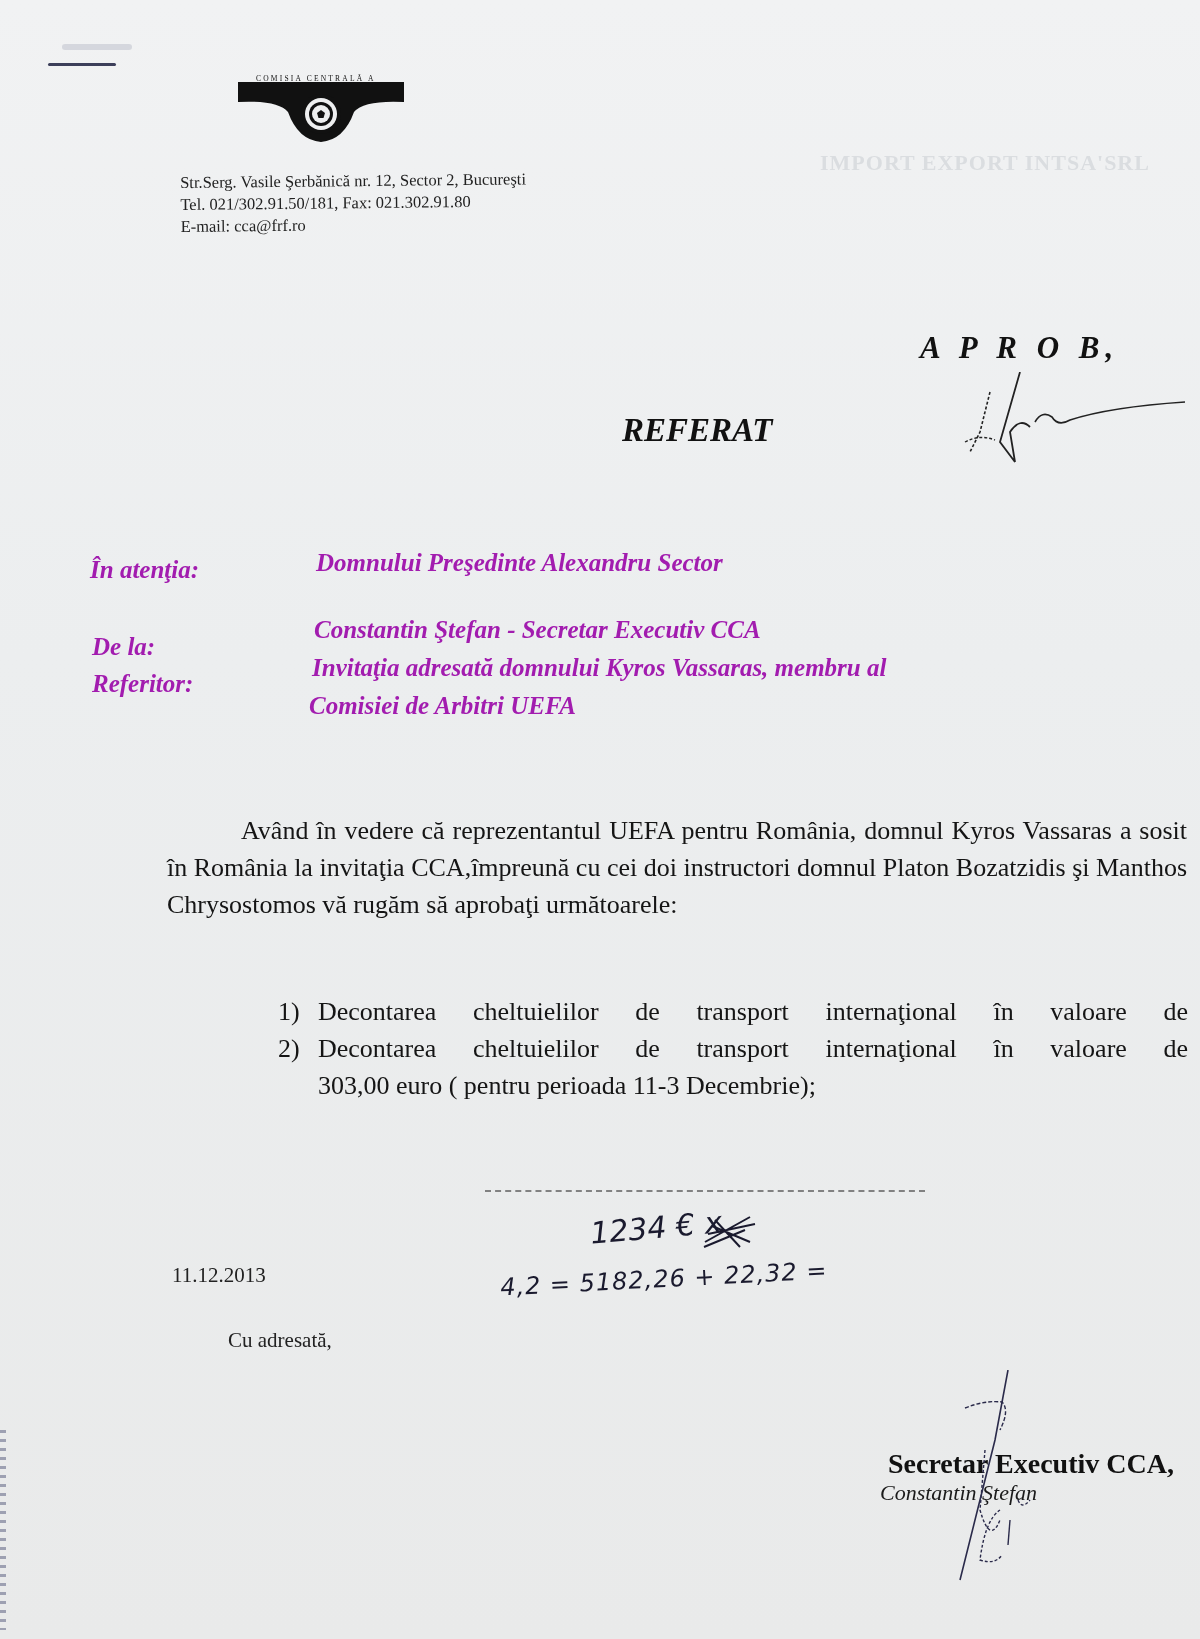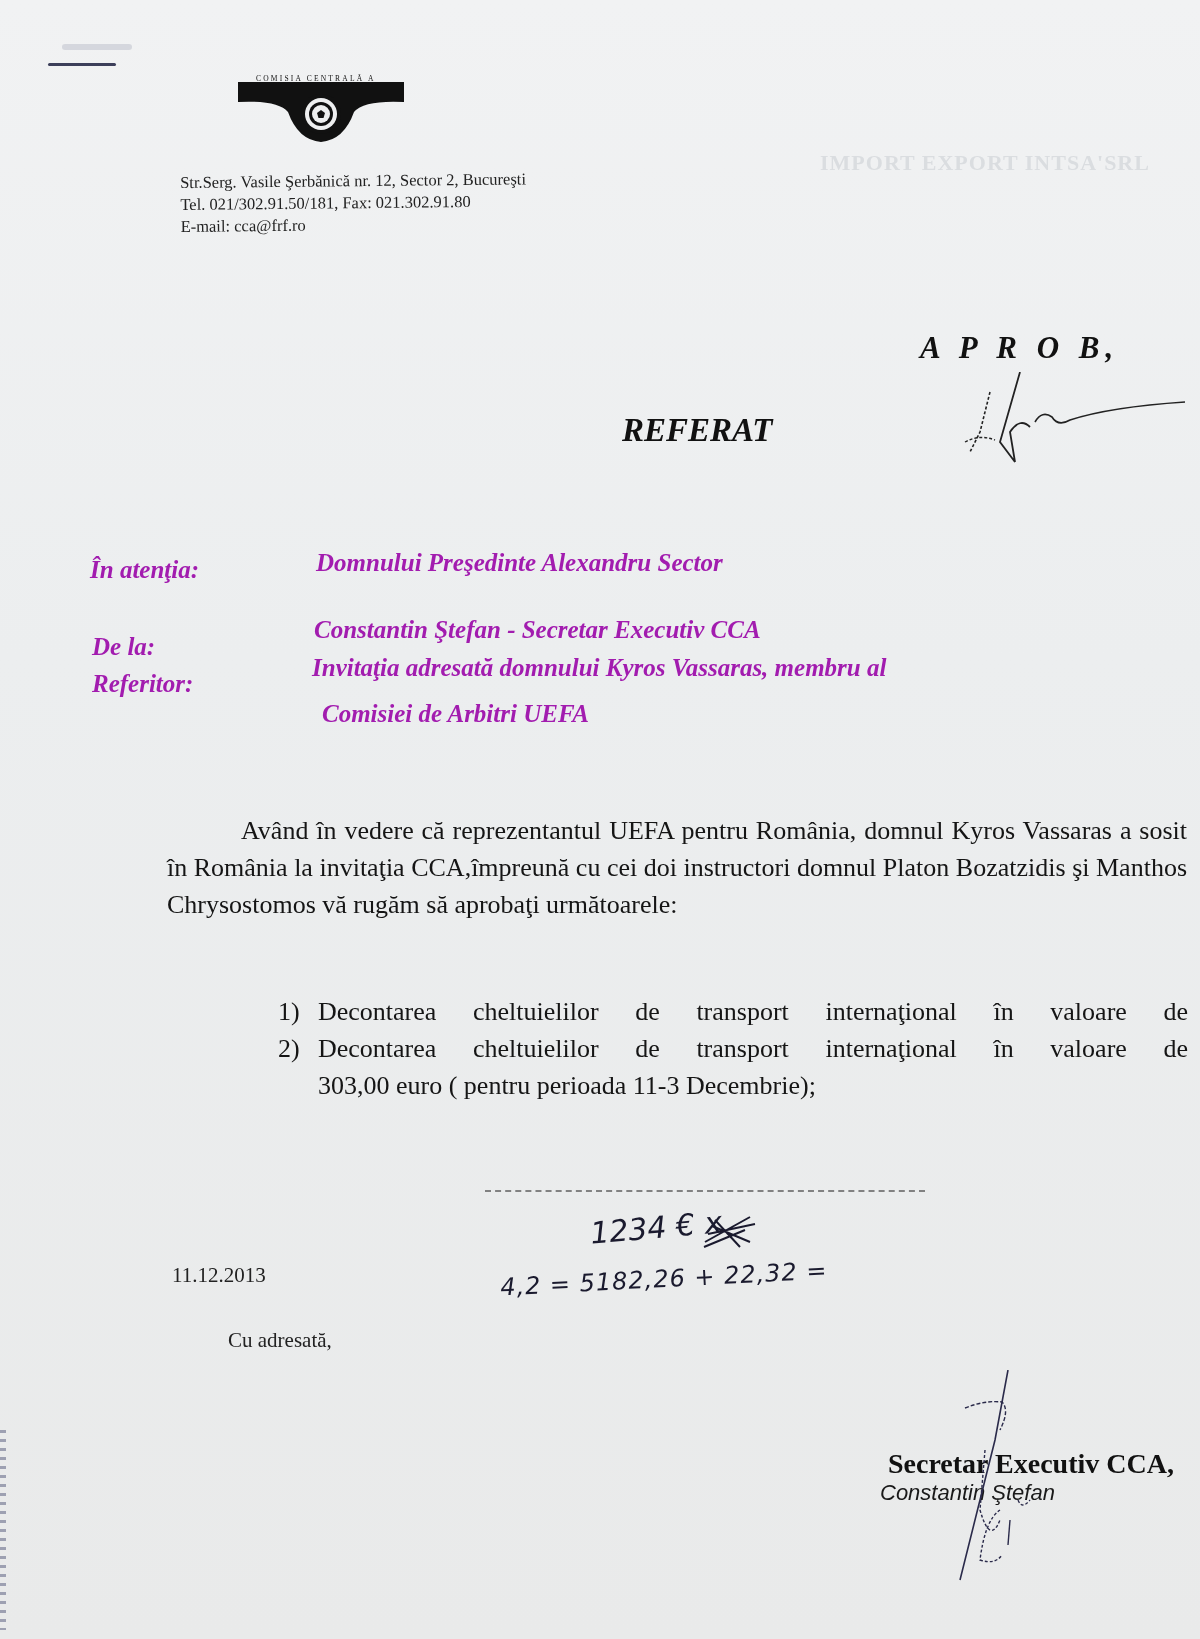--- a/index.html
+++ b/index.html
@@ -27,38 +27,38 @@
   .aprob { left:920px; top:330px; font-size:31px; font-weight:bold; font-style:italic; letter-spacing:6px; color:#111; }
   .referat { left:622px; top:412px; font-size:33px; font-weight:bold; font-style:italic; color:#111; }
 
   .hdr { font-family:"Liberation Serif", serif; font-style:italic; font-weight:bold; font-size:25px; line-height:30px; color:#a21caf; white-space:nowrap; }
   .lbl-att { left:90px; top:555px; }
   .val-att { left:316px; top:548px; }
   .lbl-de { left:92px; top:632px; }
   .val-de  { left:314px; top:615px; }
   .lbl-ref { left:92px; top:669px; }
   .val-ref1 { left:312px; top:653px; }
-  .val-ref2 { left:322px; top:691px;margin-top:8px; }
+  .val-ref2 { left:309px; top:691px; }
 
   .body-text { left:167px; top:812px; width:1020px; font-size:26px; line-height:37px; color:#151515; text-align:justify; }
   .body-text p { margin:0; text-indent:74px; text-align:justify; }
 
   .list { left:278px; top:993px; width:910px; font-size:26px; line-height:37px; color:#151515; }
   .list-item { position:relative; padding-left:40px; text-align:justify; }
   .list-item .num { position:absolute; left:0; top:0; }
   .list-item .line1 { display:block; text-align:justify; text-align-last:justify; white-space:nowrap; }
 
   .dashes { left:485px; top:1190px; width:440px; border-top:2px dashed #555; opacity:.7; }
   .date { left:172px; top:1263px; font-size:21px; color:#222; }
   .handnote1 { left:590px; top:1210px; font-family:"DejaVu Sans", sans-serif; font-style:italic; font-size:30px; color:#1a1a2e; transform:rotate(-5deg); }
   .handnote2 { left:500px; top:1265px; font-family:"DejaVu Sans", sans-serif; font-style:italic; font-size:24px; color:#1a1a2e; letter-spacing:1px; transform:rotate(-3deg); }
   .thanks { left:228px; top:1328px; font-size:21px; color:#222; }
 
   .sig-title { left:888px; top:1448px; font-size:28px; font-weight:bold; color:#111; }
-  .sig-name { left:880px; top:1480px; font-size:22px; font-style:italic; font-family:Liberation Sans, sans-serif; color:#1a1a1a; }
+  .sig-name { left:880px; top:1480px; font-size:22px; font-style:italic; font-family:Liberation Serif, serif; color:#1a1a1a; }
 
   .signature svg { position:absolute; }
   .left-edge { left:0; top:1430px; width:6px; height:200px; background:repeating-linear-gradient(180deg,#6b6f8c 0 3px, transparent 3px 9px); opacity:.6; }
 </style>
 </head>
 <body>
 
 <div class="bleed bleed-title">IMPORT EXPORT INTSA'SRL</div>
 <div class="abs corner-faint"></div>
 <div class="abs corner-mark"></div>

